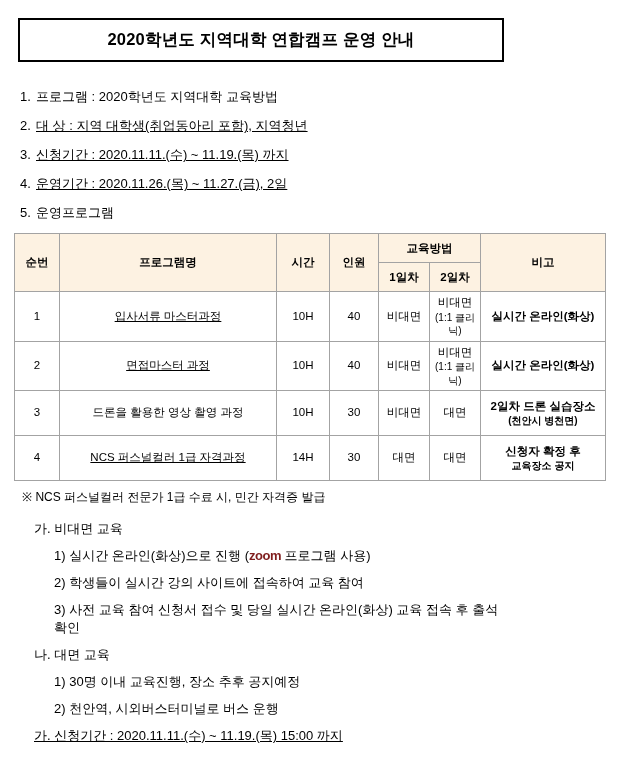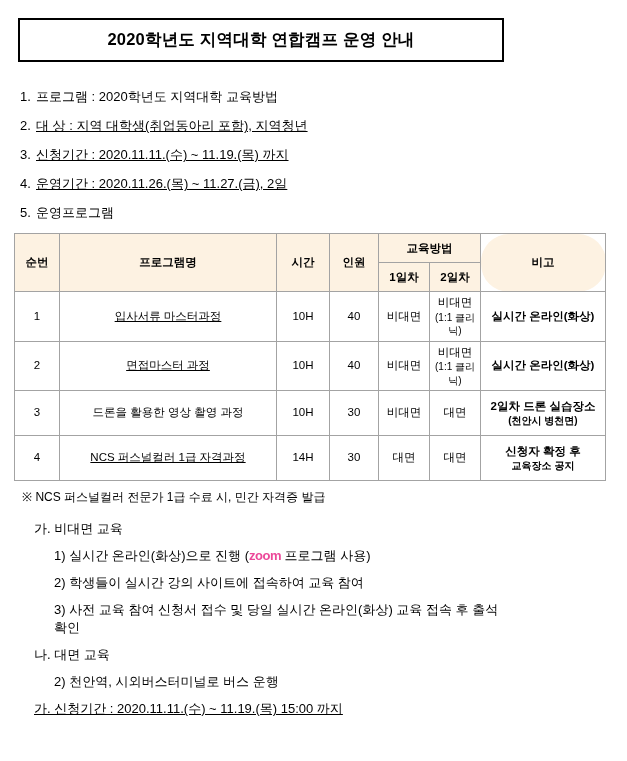--- a/index.html
+++ b/index.html
@@ -76,21 +76,21 @@
   table.prog tbody td {
     height: 38px;
     line-height: 1.35;
   }
   .col-no { width: 40px; }
   .col-name { width: 212px; }
   .col-time { width: 48px; }
   .col-cap { width: 44px; }
   .col-d1 { width: 62px; }
   .col-d2 { width: 62px; }
-  .col-note { width: 120px; border-radius: 28px; }
+  .col-note { width: 120px; }
   td.name-cell { text-align: center; }
   .bold { font-weight: bold; }
   .small-sub { font-size: 10px; display: block; }
 
   .note-line {
     font-size: 12px;
     margin: 7px 0 0 8px;
   }
 
   
@@ -112,21 +112,21 @@
     font-size: 13px;
     margin-bottom: 9px;
     padding-left: 0px;
   }
   .o1b {
     font-size: 13px;
     margin-bottom: 9px;
     padding-left: 14px;
   }
   .zoom-logo {
-    color: #ec4899;
+    color: #7f1d1d;
     font-weight: bold;
     letter-spacing: -0.5px;
     font-size: 13px;
   }
 </style>
 </head>
 <body>
 
 <div class="page">
 
@@ -238,20 +238,24 @@
       <span>학생들이 실시간 강의 사이트에 접속하여 교육 참여</span>
     </div>
 
     <div class="o2">
       <span>3)</span>
       <span>사전 교육 참여 신청서 접수 및 당일 실시간 온라인(화상) 교육 접속 후 출석 확인</span>
     </div>
 
     <div class="o1">나. 대면 교육</div>
 
+    <div class="o2">
+      <span>1)</span>
+      <span>30명 이내 교육진행, 장소 추후 공지예정</span>
+    </div>
 
     <div class="o2">
       <span>2)</span>
       <span>천안역, 시외버스터미널로 버스 운행</span>
     </div>
 
 
     <div class="o1b">
       <span class="u">가. 신청기간 : 2020.11.11.(수) ~ 11.19.(목) 15:00 까지</span>
     </div>

